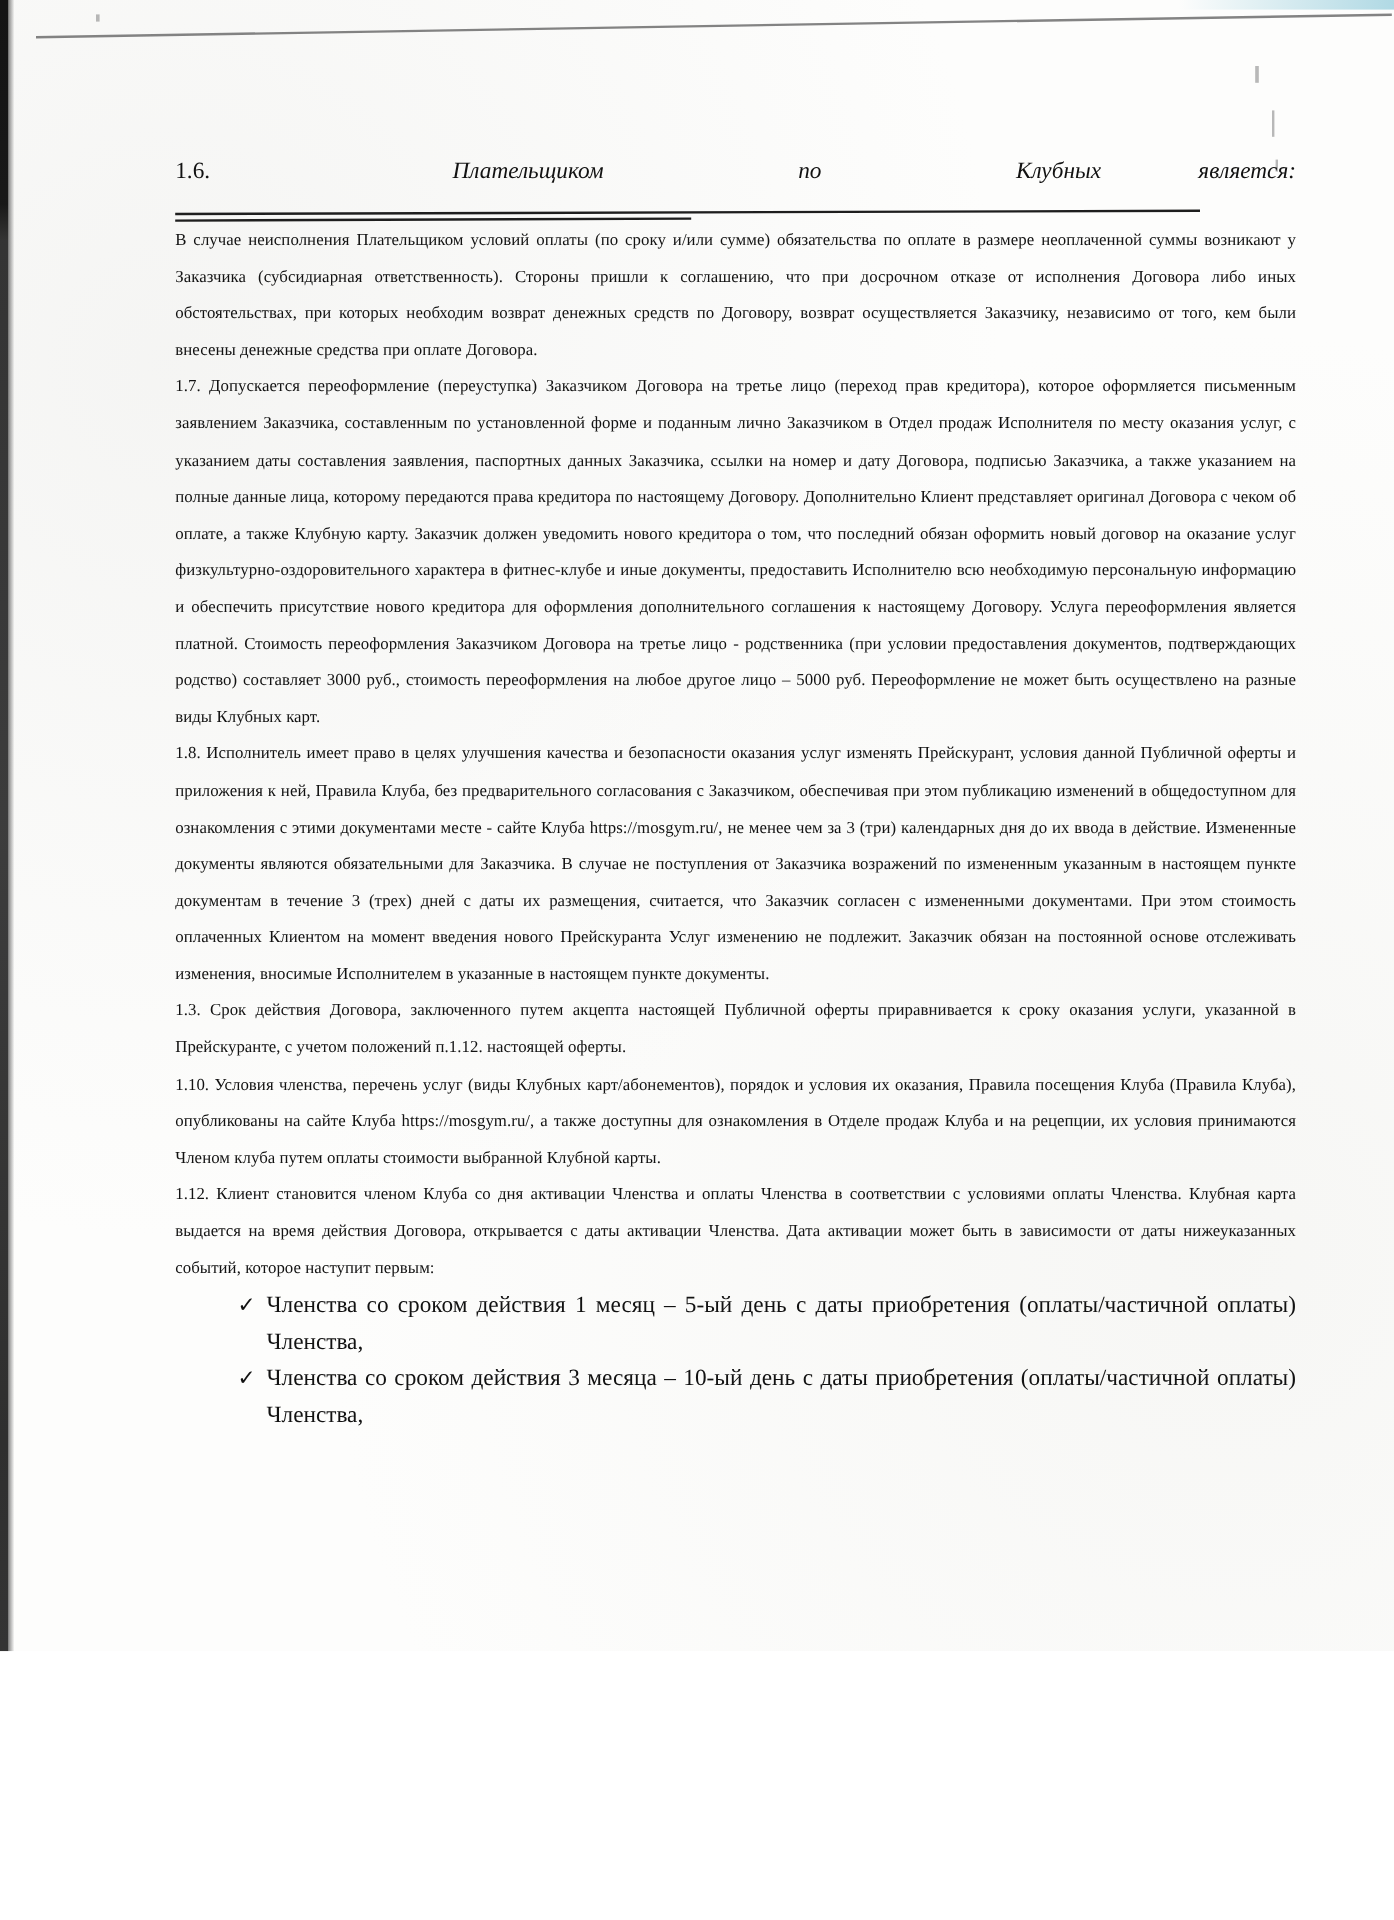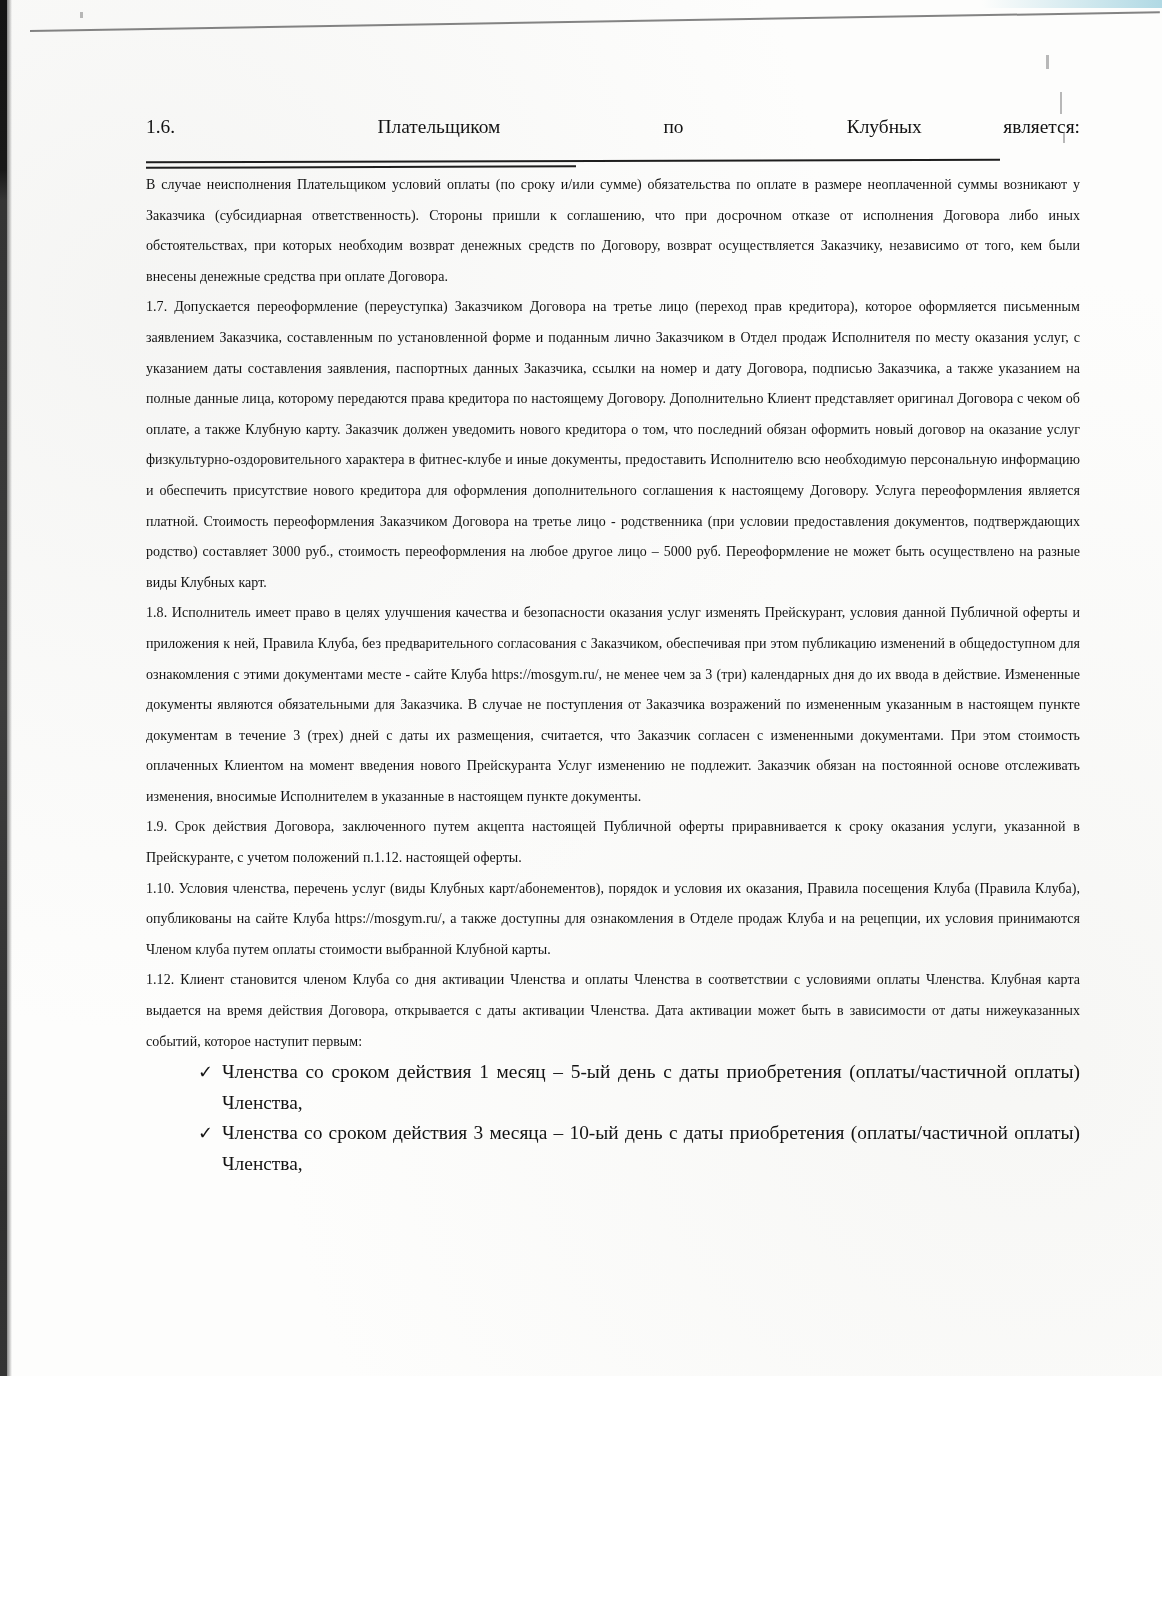--- a/index.html
+++ b/index.html
@@ -81,22 +81,22 @@
 
   
   .heading-row {
     display: flex;
     align-items: baseline;
     font-size: 19.4px;
     line-height: 30px;
     margin: 0 0 4px 0;
   }
   .heading-row .num { width: 150px; flex: none; }
-  .heading-row .w { flex: 1 1 auto; text-align: center; white-space: nowrap; }
-  .heading-row .w.last { flex: 0 0 auto; text-align: center; }
+  .heading-row .w { flex: 1 1 auto; text-align: center; white-space: nowrap; font-style: italic; }
+  .heading-row .w.last { flex: 0 0 auto; text-align: center; margin-top: 16px; }
 
   .rule-wide {
     height: 0;
     border-top: 2.1px solid #1e1e1e;
     width: 854px;
     margin: 18px 0 0 0;
     transform: rotate(-0.18deg);
   }
   .fio-row {
     position: relative;
@@ -176,21 +176,21 @@
     </div>
 
     <div class="rule-wide"></div>
 
 
     <div class="rule-short"></div>
 
     <p class="para">В случае неисполнения Плательщиком условий оплаты (по сроку и/или сумме) обязательства по оплате в размере неоплаченной суммы возникают у Заказчика (субсидиарная ответственность). Стороны пришли к соглашению, что при досрочном отказе от исполнения Договора либо иных обстоятельствах, при которых необходим возврат денежных средств по Договору, возврат осуществляется Заказчику, независимо от того, кем были внесены денежные средства при оплате Договора.</p>
     <p class="para">1.7. Допускается переоформление (переуступка) Заказчиком Договора на третье лицо (переход прав кредитора), которое оформляется письменным заявлением Заказчика, составленным по установленной форме и поданным лично Заказчиком в Отдел продаж Исполнителя по месту оказания услуг, с указанием даты составления заявления, паспортных данных Заказчика, ссылки на номер и дату Договора, подписью Заказчика, а также указанием на полные данные лица, которому передаются права кредитора по настоящему Договору. Дополнительно Клиент представляет оригинал Договора с чеком об оплате, а также Клубную карту. Заказчик должен уведомить нового кредитора о том, что последний обязан оформить новый договор на оказание услуг физкультурно-оздоровительного характера в фитнес-клубе и иные документы, предоставить Исполнителю всю необходимую персональную информацию и обеспечить присутствие нового кредитора для оформления дополнительного соглашения к настоящему Договору. Услуга переоформления является платной. Стоимость переоформления Заказчиком Договора на третье лицо - родственника (при условии предоставления документов, подтверждающих родство) составляет 3000 руб., стоимость переоформления на любое другое лицо – 5000 руб. Переоформление не может быть осуществлено на разные виды Клубных карт.</p>
     <p class="para">1.8. Исполнитель имеет право в целях улучшения качества и безопасности оказания услуг изменять Прейскурант, условия данной Публичной оферты и приложения к ней, Правила Клуба, без предварительного согласования с Заказчиком, обеспечивая при этом публикацию изменений в общедоступном для ознакомления с этими документами месте - сайте Клуба https://mosgym.ru/, не менее чем за 3 (три) календарных дня до их ввода в действие. Измененные документы являются обязательными для Заказчика. В случае не поступления от Заказчика возражений по измененным указанным в настоящем пункте документам в течение 3 (трех) дней с даты их размещения, считается, что  Заказчик согласен с измененными документами. При этом стоимость оплаченных Клиентом на момент введения нового Прейскуранта Услуг изменению не подлежит. Заказчик обязан на постоянной основе отслеживать изменения, вносимые Исполнителем в указанные в настоящем пункте документы.</p>
-    <p class="para">1.9. Срок действия Договора, заключенного путем акцепта настоящей Публичной оферты приравнивается к сроку оказания услуги, указанной в Прейскуранте, с учетом положений п.1.12. настоящей оферты.</p>
+    <p class="para">1.3. Срок действия Договора, заключенного путем акцепта настоящей Публичной оферты приравнивается к сроку оказания услуги, указанной в Прейскуранте, с учетом положений п.1.12. настоящей оферты.</p>
     <p class="para">1.10. Условия членства, перечень услуг (виды Клубных карт/абонементов), порядок и условия их оказания, Правила посещения Клуба (Правила Клуба), опубликованы на сайте Клуба https://mosgym.ru/, а также доступны для ознакомления в Отделе продаж Клуба и на рецепции,  их условия принимаются Членом клуба путем оплаты стоимости выбранной Клубной карты.</p>
     <p class="para">1.12.   Клиент становится членом Клуба со дня активации Членства и оплаты Членства в соответствии с условиями оплаты Членства. Клубная карта выдается на время действия Договора, открывается с даты активации Членства. Дата активации может быть в зависимости от даты нижеуказанных событий, которое наступит первым:</p>
 
     <ul class="check-list">
       <li>
         <span class="tick">✓</span>
         <span>Членства со сроком действия 1 месяц – 5-ый день с даты приобретения (оплаты/частичной оплаты) Членства,</span>
       </li>
       <li>
         <span class="tick">✓</span>

